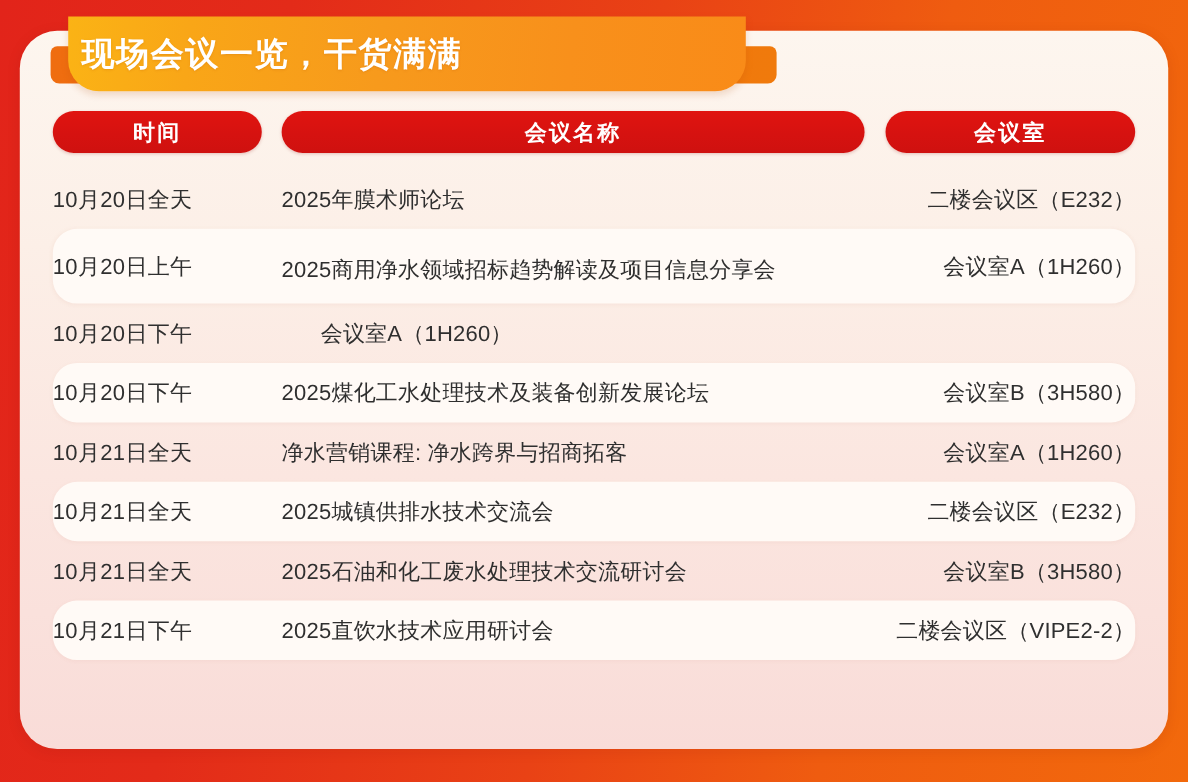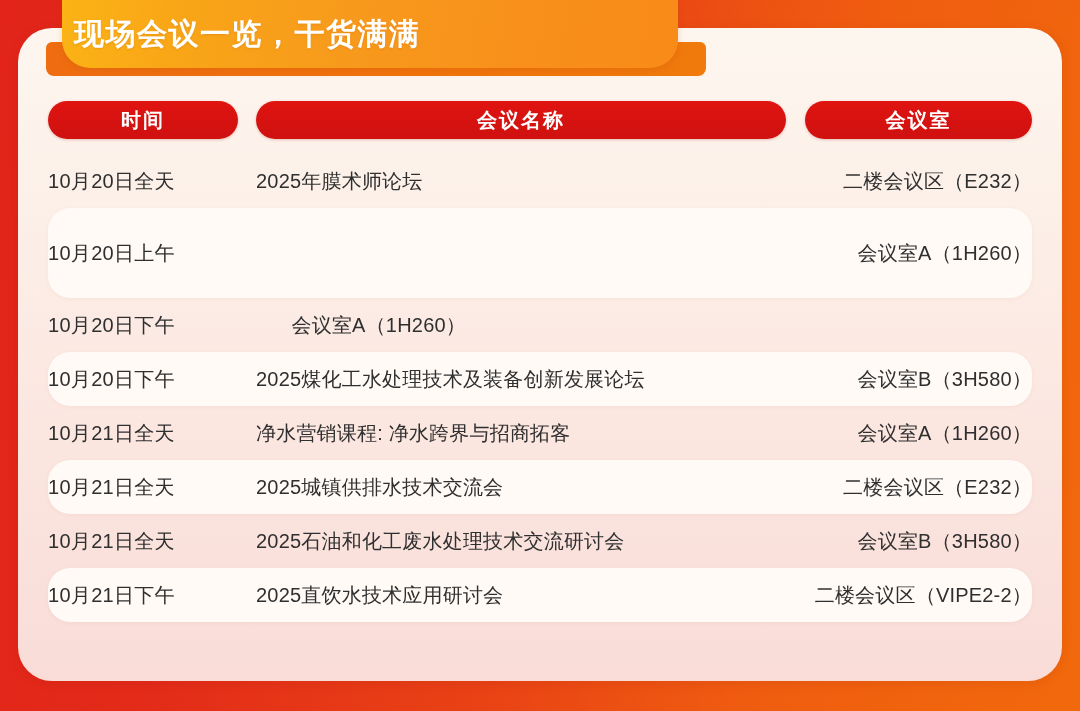--- a/index.html
+++ b/index.html
@@ -41,21 +41,21 @@
     top: 42px;
     width: 660px;
     height: 34px;
     border-radius: 6px 6px 8px 8px;
     background: linear-gradient(90deg, #ef6d10 0%, #f2740d 55%, #f07a0c 100%);
     z-index: 2;
   }
   #ribbon {
     position: absolute;
     left: 62px;
-    top: 0px;
+    top: 15px;
     width: 616px;
     height: 68px;
     border-radius: 0 0 28px 28px;
     background: linear-gradient(96deg, #fbb315 0%, #f9a617 18%, #f79a1c 46%, #f8901b 74%, #f98b18 100%);
     box-shadow: 0 3px 7px rgba(180, 80, 10, 0.18);
     z-index: 3;
     display: flex;
     align-items: center;
   }
   #ribbon-title {
@@ -107,21 +107,21 @@
     display: flex;
     align-items: center;
     border-radius: 22px;
     box-sizing: border-box;
   }
   .row.alt {
     background: #fffaf6;
     box-shadow: 0 1px 4px rgba(180, 110, 90, 0.07);
   }
   .row-h1 { height: 54px; }
-  .row-h2 { height: 90px; }
+  .row-h2 { height: 68px; }
 
   .c-time {
     width: 190px;
     text-align: left;
     font-size: 20px;
     color: #2f2f2f;
     letter-spacing: 0.3px;
     flex-shrink: 0;
   }
   .c-name {
@@ -164,20 +164,21 @@
       <div class="row row-h1">
         <div class="c-time">10月20日全天</div>
         <div class="c-name">
           <div class="line1">2025年膜术师论坛</div>
         </div>
         <div class="c-room">二楼会议区（E232）</div>
       </div>
       <div class="row row-h2 alt">
         <div class="c-time">10月20日上午</div>
         <div class="c-name">
+          <div class="line2">2025商用净水领域招标趋势解读及项目信息分享会</div>
         </div>
         <div class="c-room">会议室A（1H260）</div>
       </div>
       <div class="row row-h1">
         <div class="c-time">10月20日下午</div>
         <div class="c-room">会议室A（1H260）</div>
       </div>
       <div class="row row-h1 alt">
         <div class="c-time">10月20日下午</div>
         <div class="c-name">

